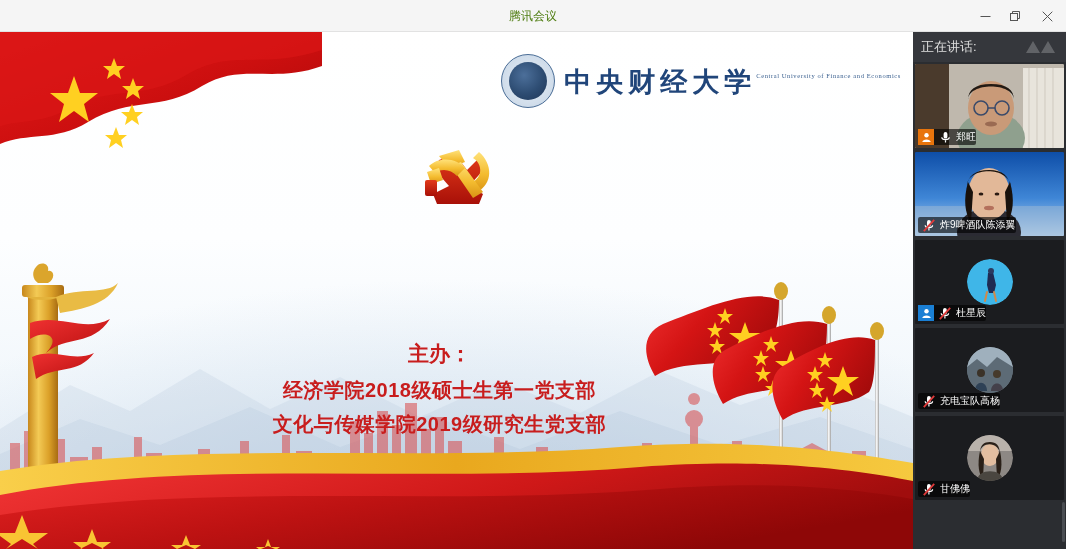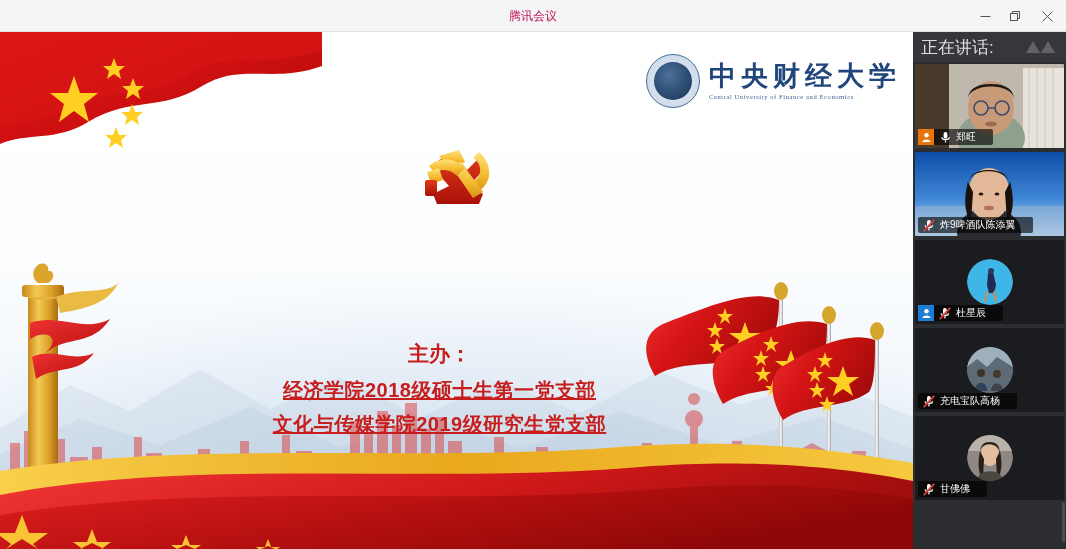--- a/index.html
+++ b/index.html
@@ -5,21 +5,21 @@
   * { margin:0; padding:0; box-sizing:border-box; }
   html,body { width:1066px; height:549px; overflow:hidden; background:#f0f0f0;
     font-family:"Liberation Sans","DejaVu Sans",sans-serif; }
 
   .app { position:relative; width:1066px; height:549px; background:#f2f2f2; }
 
   
   .titlebar { position:absolute; left:0; top:0; width:1066px; height:32px;
     background:#f5f5f5; border-bottom:1px solid #e2e2e2; }
   .titlebar-text { position:absolute; left:0; top:0; width:1066px; height:48px;
-    line-height:32px; text-align:center; font-size:12px; color:#be185d; }
+    line-height:32px; text-align:center; font-size:12px; color:#4d7c0f; }
   .wc { position:absolute; top:0; width:30px; height:32px; display:flex;
     align-items:center; justify-content:center; cursor:default; }
   .wc-min { right:66px; } .wc-max { right:36px; } .wc-close { right:4px; }
   .wc svg { display:block; }
 
   
   .stage { position:absolute; left:0; top:32px; width:913px; height:517px;
     background:#000; overflow:hidden; }
   .slide { position:absolute; left:0; top:0; width:913px; height:517px;
     overflow:hidden;
@@ -41,66 +41,66 @@
 
   
   .cufe { position:absolute; right:12px; top:22px; display:flex; align-items:center; gap:9px; }
   .cufe-seal { width:54px; height:54px; border-radius:50%;
     border:1.6px solid #4a6d96; background:
       radial-gradient(circle at 50% 50%, #e9f0f7 0%, #cfdcea 70%, #b7c9dd 100%);
     position:relative; flex:none; }
   .cufe-seal::after { content:""; position:absolute; left:7px; top:7px; right:7px; bottom:7px;
     border-radius:50%; background:
       radial-gradient(circle at 40% 35%, #4c6f9a 0%, #2d4c72 55%, #1e3657 100%); }
-  .cufe-txt { display:flex; flex-direction:column; line-height:1;justify-content:space-between; }
+  .cufe-txt { display:flex; line-height:1;justify-content:space-between; }
   .cufe-cn { font-size:27px; font-weight:700; color:#20457a; letter-spacing:5px;
     font-family:"DejaVu Serif","Liberation Serif",serif; }
   .cufe-en { font-size:6.5px; color:#3d6291; letter-spacing:.6px; margin-top:5px;
     font-family:"Liberation Serif",serif; }
 
   
   .emblem { position:absolute; left:409px; top:104px; width:96px; height:76px; }
   .emblem svg { width:100%; height:100%; display:block; }
 
   
   .headline { position:absolute; left:0; top:198px; width:913px; text-align:center;
     font-size:56px; font-weight:700; letter-spacing:1px; color:#cf1212;
     font-family:"DejaVu Serif","Liberation Serif",serif;
     text-shadow:3px 3px 0 rgba(150,20,20,.30), 5px 5px 6px rgba(120,15,15,.22); }
 
   
   .org { position:absolute; left:0; top:308px; width:879px; text-align:center; }
   .org-label { font-size:21px; font-weight:700; color:#c81d1d; margin-bottom:9px; }
   .org-line { font-size:20px; font-weight:700; color:#c81d1d; margin:7px 12px;
-    letter-spacing:.5px;text-decoration:underline; }
+    letter-spacing:.5px; }
 
   
   .huabiao { position:absolute; left:6px; bottom:58px; width:120px; height:230px; }
   .huabiao svg { width:100%; height:100%; display:block; }
 
   
   .flags3 { position:absolute; right:4px; bottom:60px; width:290px; height:215px; }
   .flags3 svg { width:100%; height:100%; display:block; }
 
   
   .ribbon { position:absolute; left:0; bottom:0; width:913px; height:112px; }
   .ribbon svg { width:100%; height:100%; display:block; }
 
   
   .panel { position:absolute; left:913px; top:32px; width:153px; height:517px;
     background:#2b2d31; }
   .panel-head { height:30px; display:flex; align-items:center; padding:0 8px;
-    background:#35373c; color:#dfdfdf; font-size:17px; position:relative; }
+    background:#35373c; color:#dfdfdf; font-size:13px; position:relative; }
   .panel-head .wm { position:absolute; right:8px; top:7px; opacity:.22; }
 
   .tile { position:relative; width:149px; height:84px; margin:2px auto 4px auto;
     background:#1b1c1f; overflow:hidden; border-radius:1px; }
   .tile-video { position:absolute; inset:0; }
   .tile-badges { position:absolute; left:3px; bottom:3px; display:flex; align-items:center;
-    height:16px; background:rgba(0,0,0,.62); border-radius:2px; padding-right:17px; }
+    height:16px; background:rgba(0,0,0,.62); border-radius:2px; padding-right:0; }
   .av-ico { width:16px; height:16px; display:flex; align-items:center; justify-content:center;
     flex:none; }
   .av-orange { background:#e8740c; } .av-blue { background:#1a7fd4; }
   .mic { width:16px; height:16px; display:flex; align-items:center; justify-content:center;
     flex:none; margin-left:3px; }
   .tile-name { color:#fff; font-size:10px; margin-left:3px; white-space:nowrap;
     overflow:hidden; text-overflow:ellipsis; max-width:100px; }
 
   .avatar-wrap { position:absolute; inset:0; display:flex; align-items:center;
     justify-content:center; }

